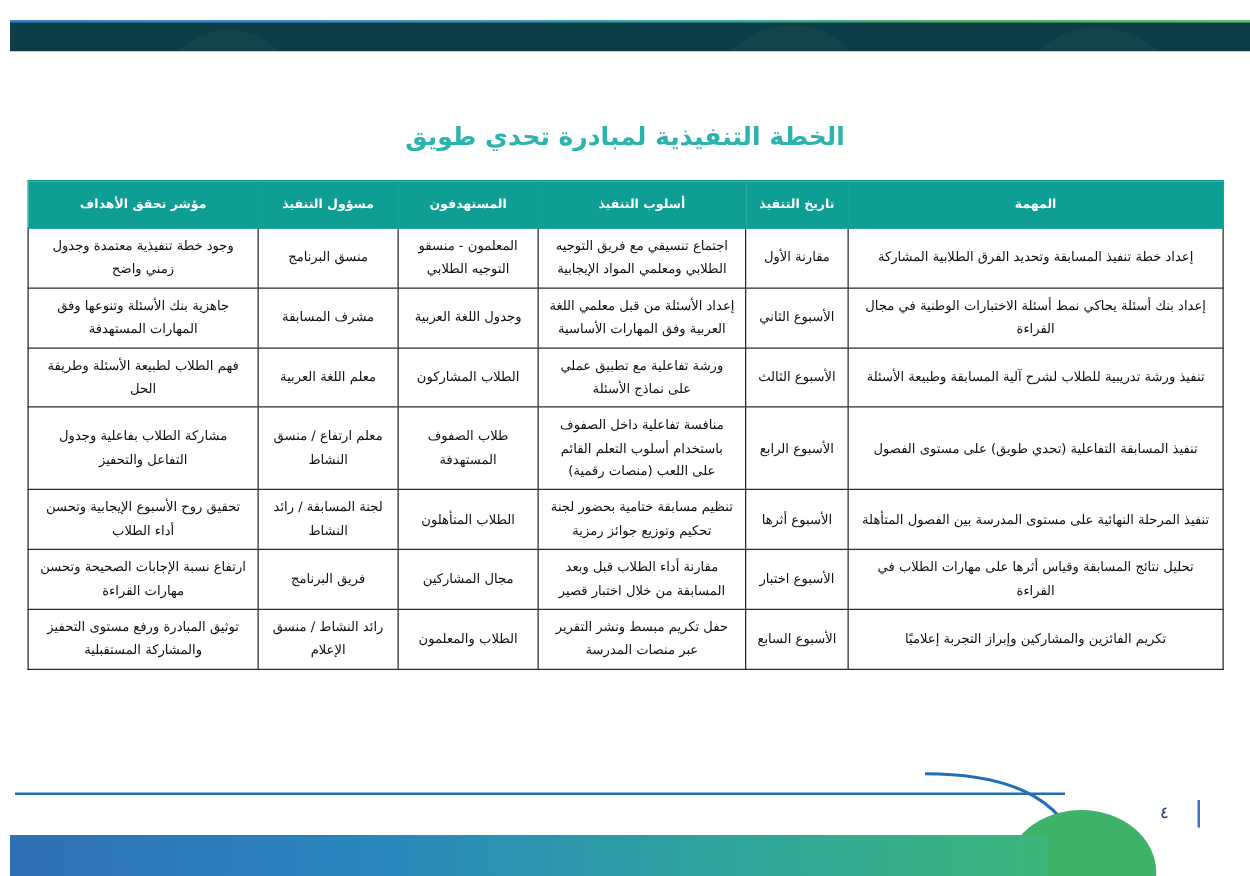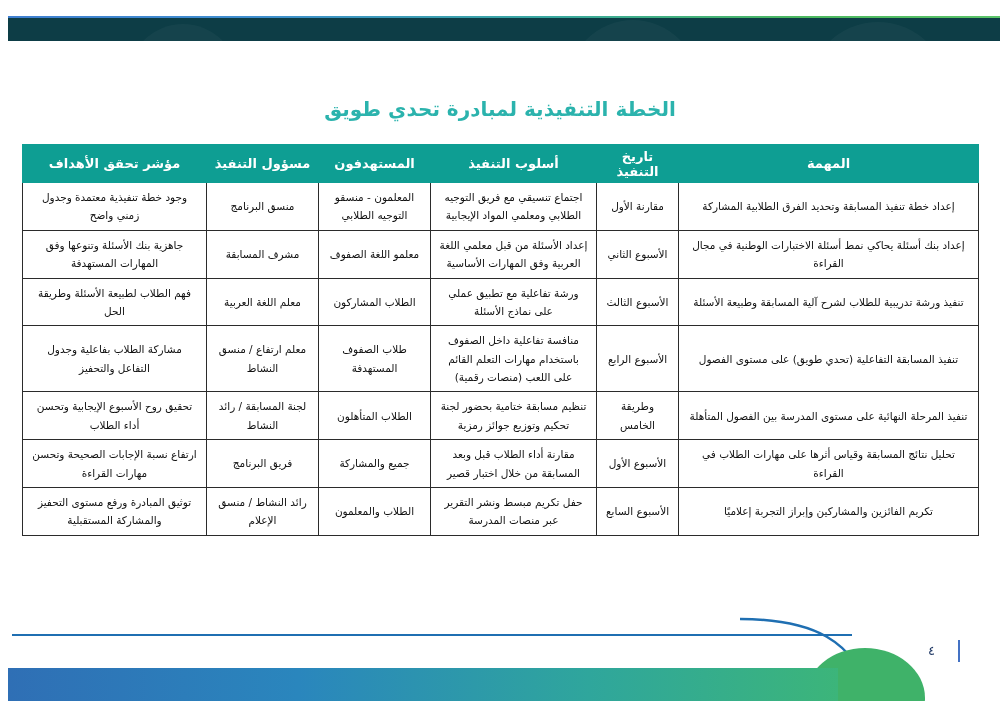--- a/index.html
+++ b/index.html
@@ -58,21 +58,21 @@
     top: 144px;
     left: 22px;
     width: 956px;
     border-collapse: collapse;
     table-layout: fixed;
     direction: rtl;
   }
   .plan-table th {
     background: #0e9e93;
     color: #ffffff;
-    font-size: 13px;
+    font-size: 10px;
     font-weight: bold;
     height: 33px;
     padding: 2px 4px;
     border: 1px solid #0e9e93;
     vertical-align: middle;
     text-align: center;
   }
   .plan-table td {
     border: 1px solid #2b2b2b;
     font-size: 10.5px;
@@ -181,53 +181,53 @@
       <td>مقارنة الأول</td>
       <td>اجتماع تنسيقي مع فريق التوجيه الطلابي ومعلمي المواد الإيجابية</td>
       <td>المعلمون - منسقو التوجيه الطلابي</td>
       <td>منسق البرنامج</td>
       <td>وجود خطة تنفيذية معتمدة وجدول زمني واضح</td>
     </tr>
     <tr>
       <td class="cell-task">إعداد بنك أسئلة يحاكي نمط أسئلة الاختبارات الوطنية في مجال القراءة</td>
       <td>الأسبوع الثاني</td>
       <td>إعداد الأسئلة من قبل معلمي اللغة العربية وفق المهارات الأساسية</td>
-      <td>معلمو اللغة الصفوف</td>
+      <td>وجدول اللغة العربية</td>
       <td>مشرف المسابقة</td>
       <td>جاهزية بنك الأسئلة وتنوعها وفق المهارات المستهدفة</td>
     </tr>
     <tr>
       <td class="cell-task">تنفيذ ورشة تدريبية للطلاب لشرح آلية المسابقة وطبيعة الأسئلة</td>
       <td>الأسبوع الثالث</td>
       <td>ورشة تفاعلية مع تطبيق عملي على نماذج الأسئلة</td>
       <td>الطلاب المشاركون</td>
       <td>معلم اللغة العربية</td>
       <td>فهم الطلاب لطبيعة الأسئلة وطريقة الحل</td>
     </tr>
     <tr>
       <td class="cell-task">تنفيذ المسابقة التفاعلية (تحدي طويق) على مستوى الفصول</td>
       <td>الأسبوع الرابع</td>
-      <td>منافسة تفاعلية داخل الصفوف باستخدام مهارات التعلم القائم على اللعب (منصات رقمية)</td>
+      <td>منافسة تفاعلية داخل الصفوف باستخدام أسلوب التعلم القائم على اللعب (منصات رقمية)</td>
       <td>طلاب الصفوف المستهدفة</td>
       <td>معلم ارتفاع / منسق النشاط</td>
       <td>مشاركة الطلاب بفاعلية وجدول التفاعل والتحفيز</td>
     </tr>
     <tr>
       <td class="cell-task">تنفيذ المرحلة النهائية على مستوى المدرسة بين الفصول المتأهلة</td>
-      <td>وطريقة الخامس</td>
+      <td>الأسبوع أثرها</td>
       <td>تنظيم مسابقة ختامية بحضور لجنة تحكيم وتوزيع جوائز رمزية</td>
       <td>الطلاب المتأهلون</td>
       <td>لجنة المسابقة / رائد النشاط</td>
       <td>تحقيق روح الأسبوع الإيجابية وتحسن أداء الطلاب</td>
     </tr>
     <tr>
       <td class="cell-task">تحليل نتائج المسابقة وقياس أثرها على مهارات الطلاب في القراءة</td>
-      <td>الأسبوع الأول</td>
+      <td>الأسبوع اختبار</td>
       <td>مقارنة أداء الطلاب قبل وبعد المسابقة من خلال اختبار قصير</td>
-      <td>جميع والمشاركة</td>
+      <td>مجال المشاركين</td>
       <td>فريق البرنامج</td>
       <td>ارتفاع نسبة الإجابات الصحيحة وتحسن مهارات القراءة</td>
     </tr>
     <tr>
       <td class="cell-task">تكريم الفائزين والمشاركين وإبراز التجربة إعلاميًا</td>
       <td>الأسبوع السابع</td>
       <td>حفل تكريم مبسط ونشر التقرير عبر منصات المدرسة</td>
       <td>الطلاب والمعلمون</td>
       <td>رائد النشاط / منسق الإعلام</td>
       <td>توثيق المبادرة ورفع مستوى التحفيز والمشاركة المستقبلية</td>

